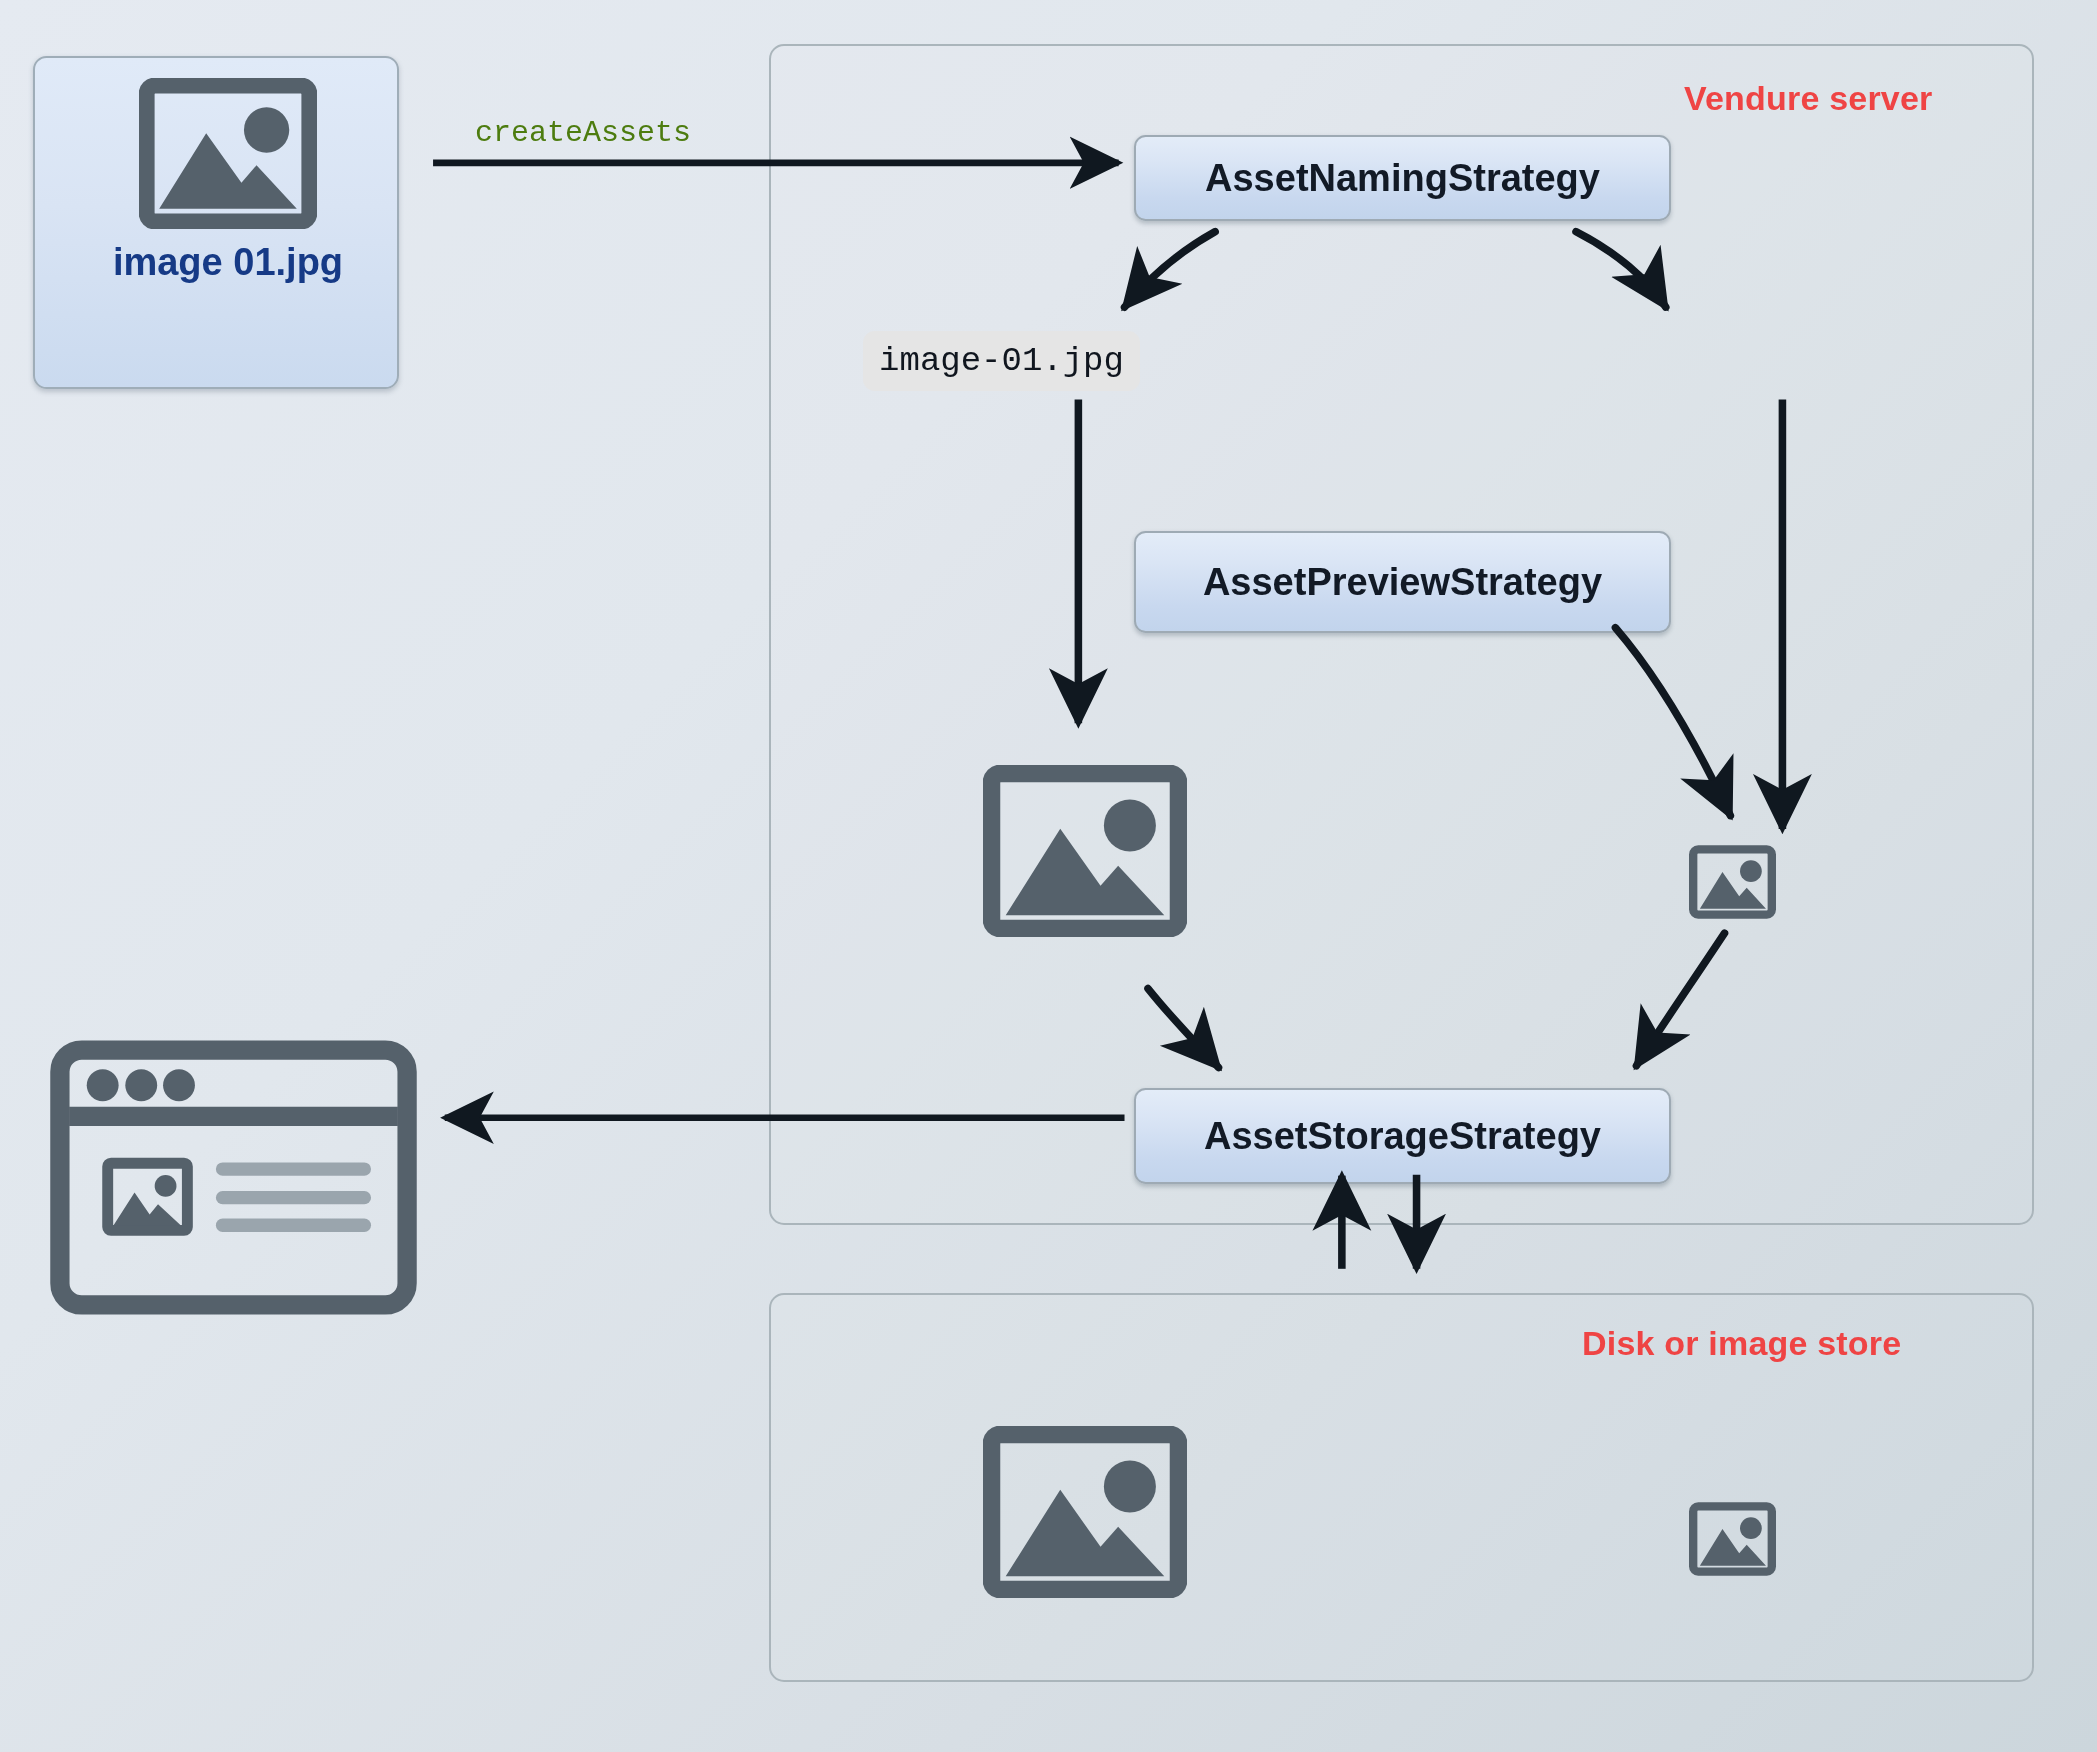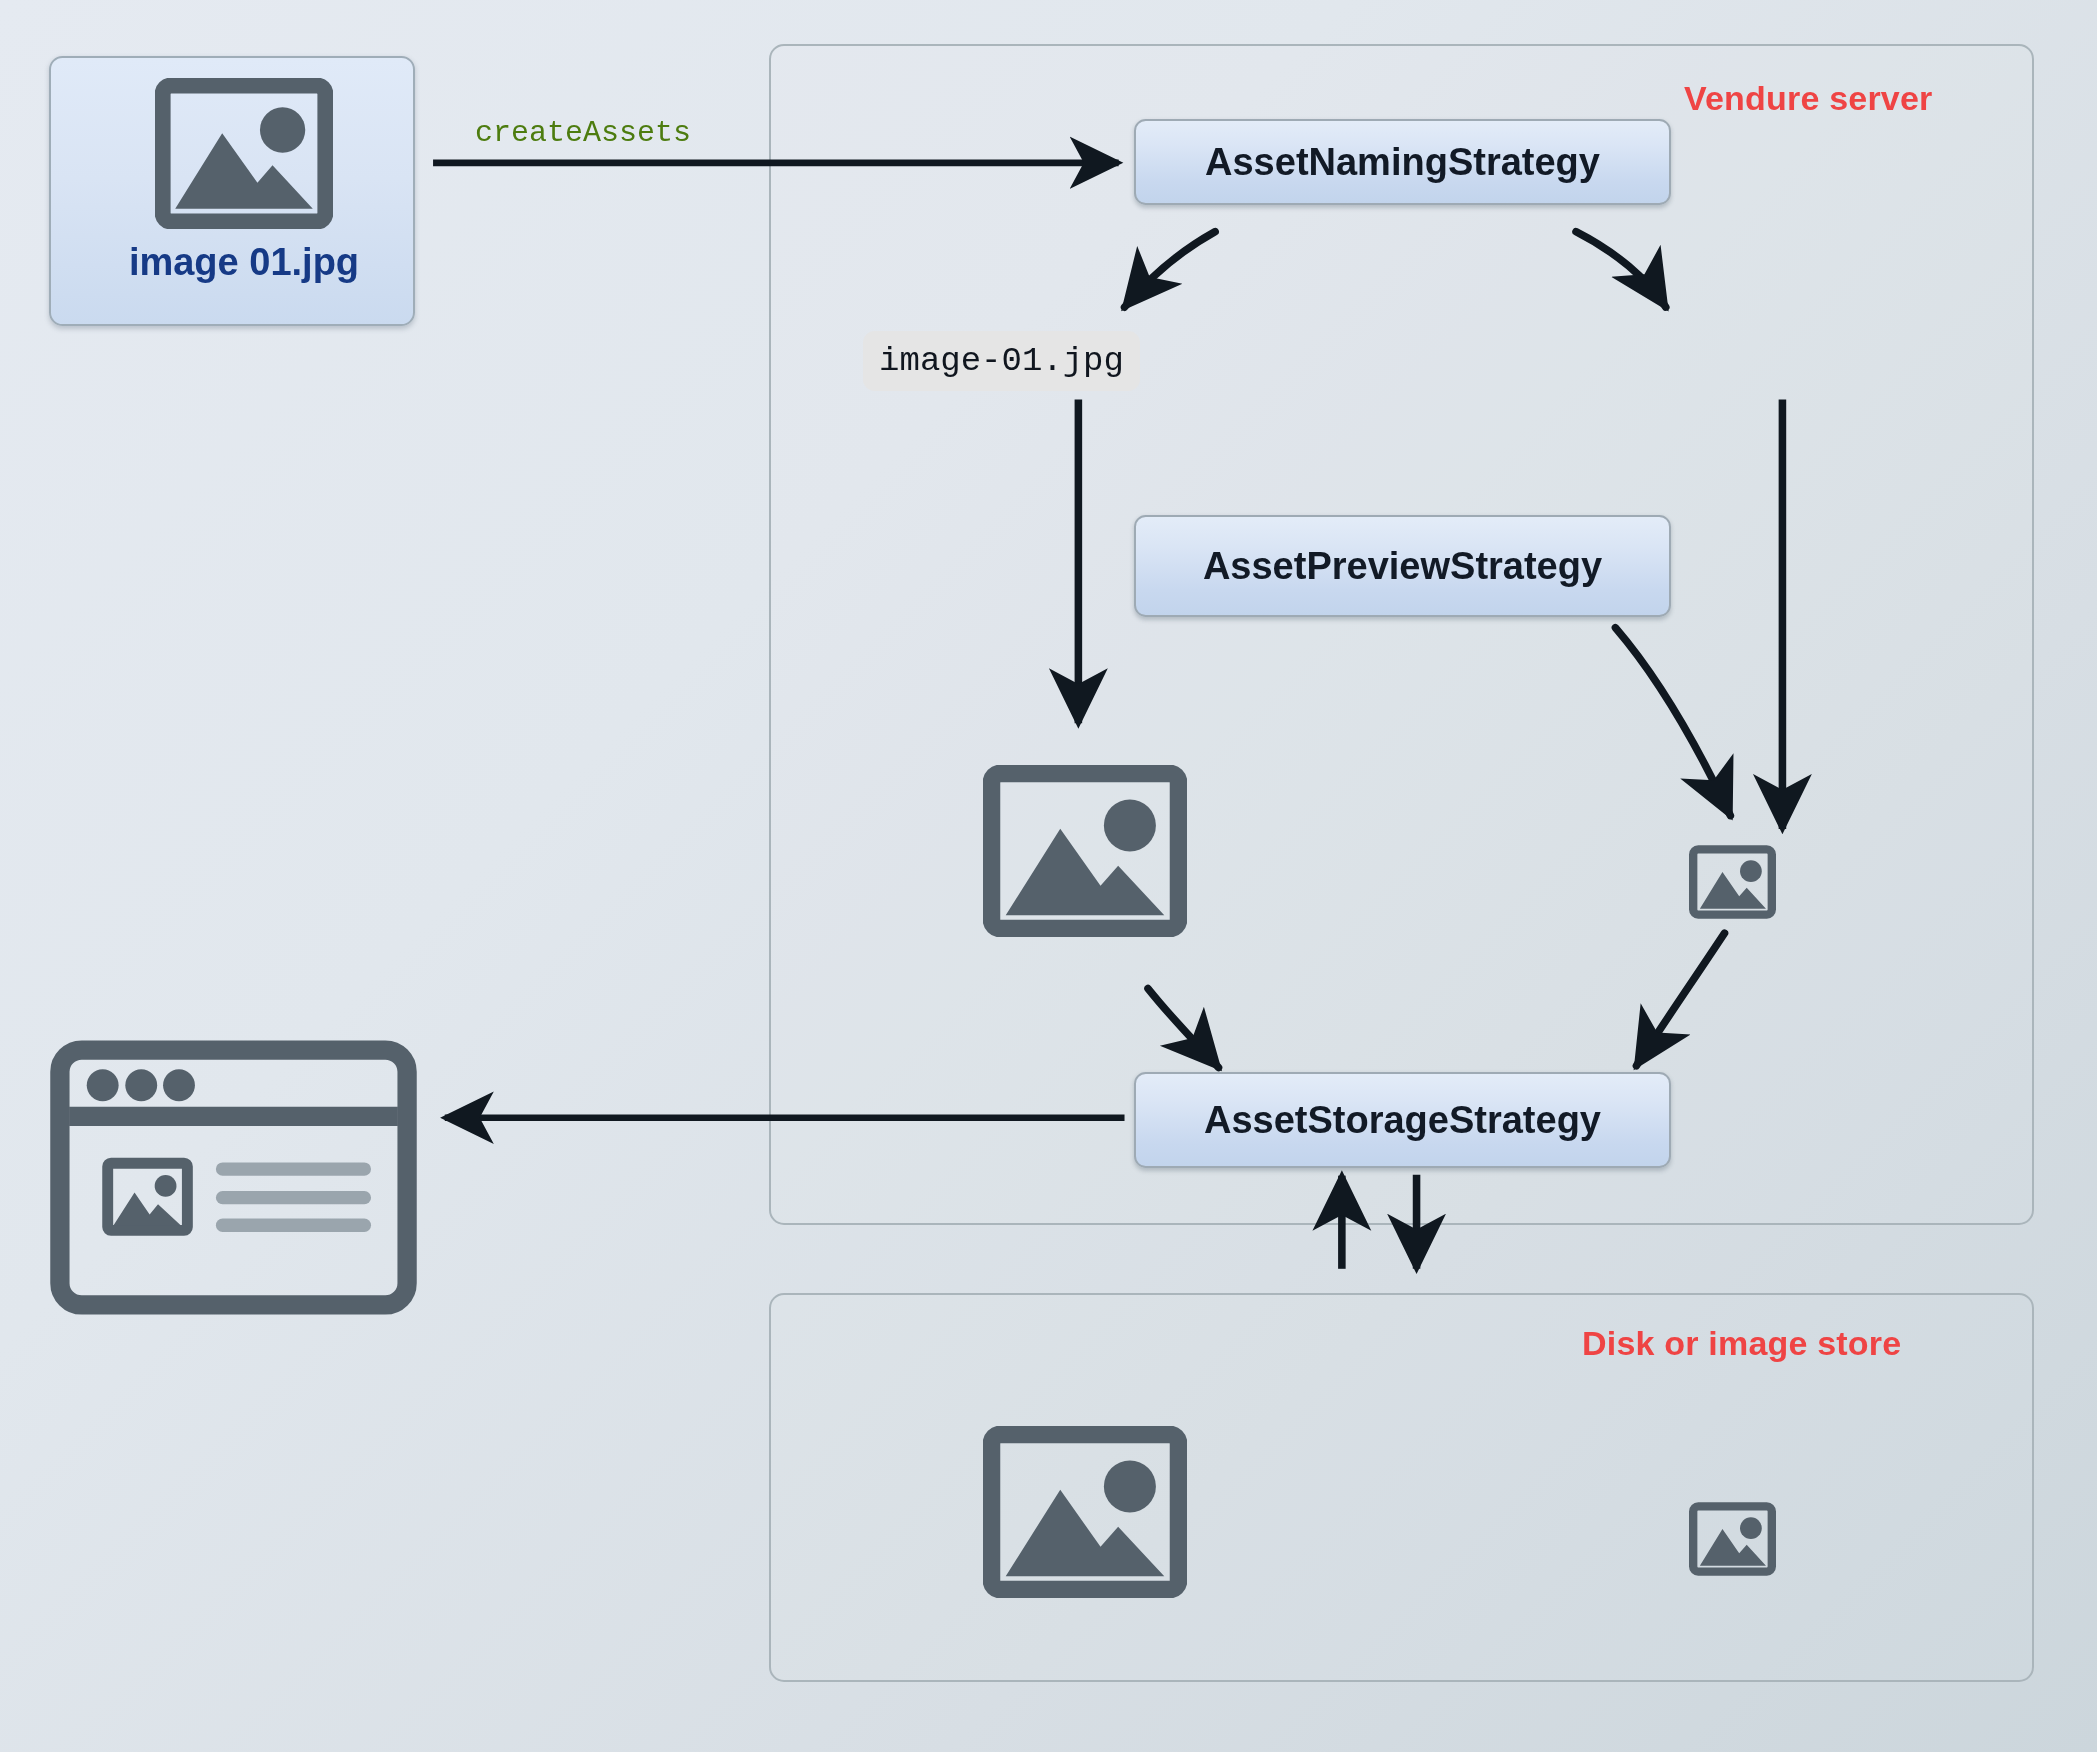--- a/index.html
+++ b/index.html
@@ -44,20 +44,21 @@
     border-radius: 11.7px;
     background: linear-gradient(180deg, #e3ecf8 0%, #dae5f5 30%, #c8d8ef 75%, #c2d4ec 100%);
     box-shadow: 0 2.5px 4.2px rgba(80,95,110,0.30);
     display: flex;
     align-items: center;
     justify-content: center;
     color: #121a26;
     font-weight: bold;
     font-family: "Liberation Sans", sans-serif;
     white-space: nowrap;
+    margin-top: 16px;
   }
 
   
   .filename {
     position: absolute;
     box-sizing: border-box;
     background: #e5e5e5;
     border-radius: 11.7px;
     display: flex;
     align-items: center;
@@ -103,21 +104,21 @@
 <body>
 
 <div id="stage">
 
   <div class="group" style="left:769px; top:44px; width:1265px; height:1181px;"></div>
   <div class="group-label" style="left:1684px; top:79px; font-size:34px;">Vendure server</div>
 
   <div class="group" style="left:769px; top:1293px; width:1265px; height:389px;"></div>
   <div class="group-label" style="left:1582px; top:1324px; font-size:34px;">Disk or image store</div>
 
-  <div class="asset-card" style="left:49px; top:56px; width:366px; height:270px; padding-top:20px;padding-left:24px;">
+  <div class="asset-card" style="left:33px; top:56px; width:366px; height:333px; padding-top:20px;padding-left:24px;">
     <span class="icon-abs" style="position:relative;">
       <svg width="178" height="151" viewBox="0 0 212 180" aria-hidden="true">
         <rect x="9" y="9" width="194" height="162" rx="10" ry="10" fill="none" stroke="#55616b" stroke-width="19"></rect>
         <circle cx="152" cy="62" r="27" fill="#55616b"></circle>
         <path d="M24 156 L80 66 L122 125 L140 104 L188 156 Z" fill="#55616b"></path>
       </svg>
     </span>
     <span class="asset-card-label" style="font-size:38px; margin-top:11.7px;">image 01.jpg</span>
   </div>
 

